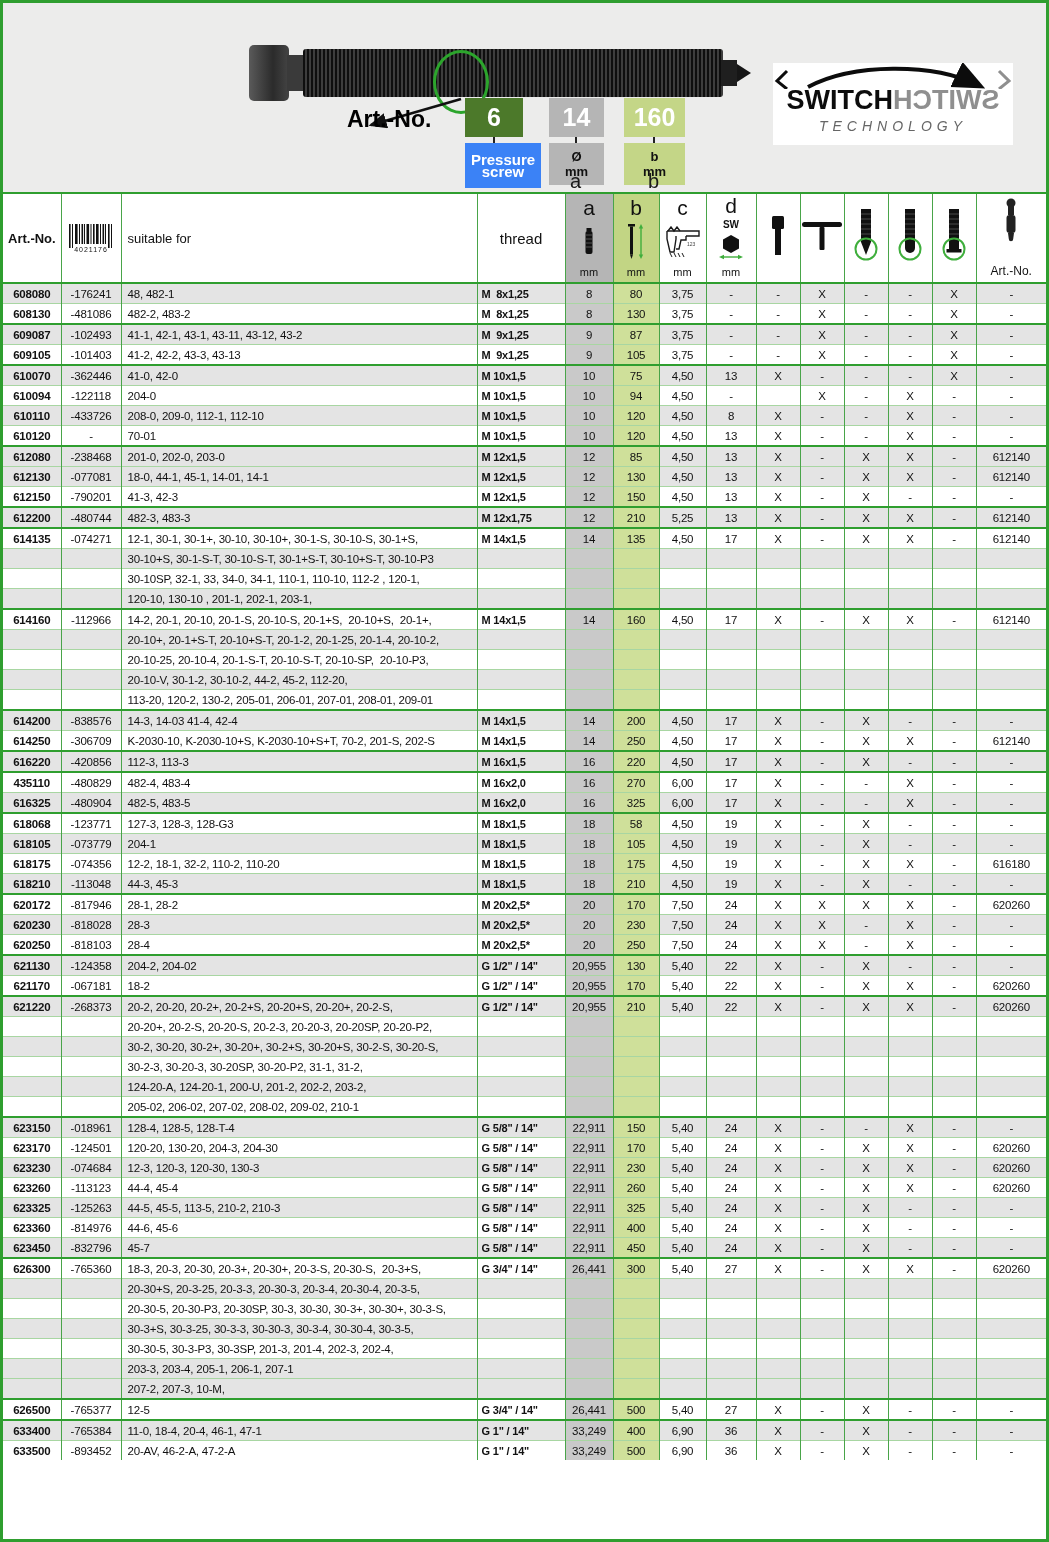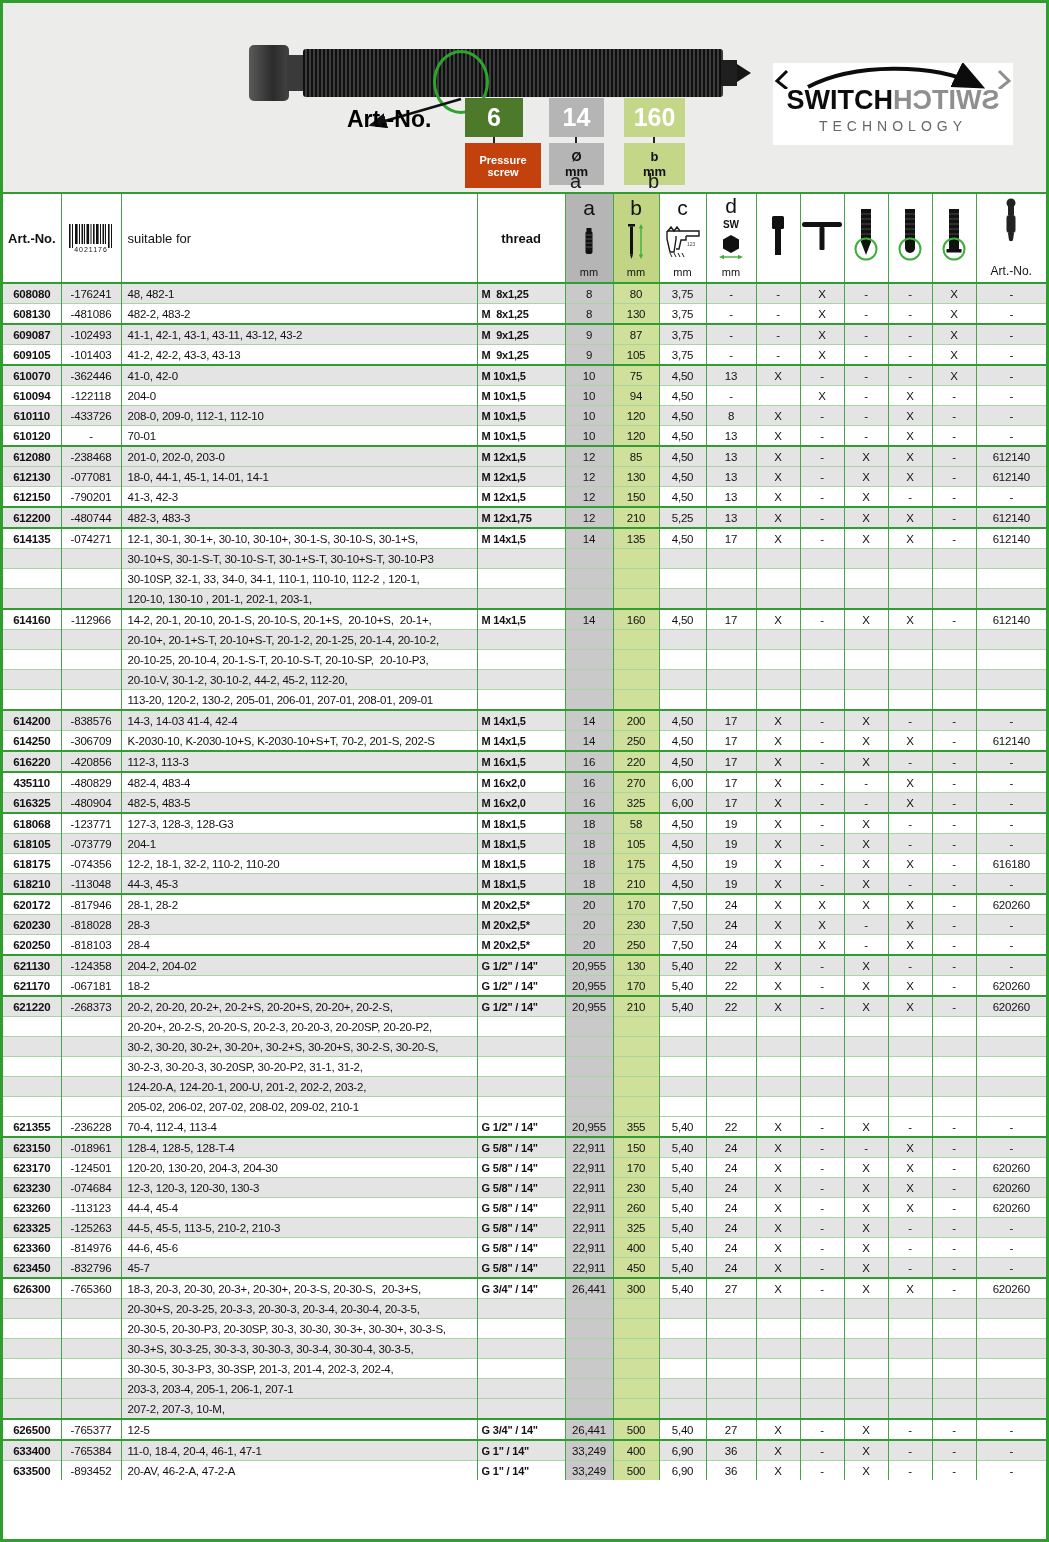--- a/index.html
+++ b/index.html
@@ -20,51 +20,51 @@
   .callout-arrow{position:absolute;left:340px;top:90px;}
   .artno-pointer{position:absolute;left:344px;top:103px;font-size:23px;font-weight:bold;color:#000;}
   .vbox{position:absolute;top:95px;height:39px;display:flex;align-items:center;justify-content:center;
         color:#fff;font-weight:bold;font-size:25px;}
   .box-6{left:462px;width:58px;background:#4c792a;}
   .box-14{left:546px;width:55px;background:#b5b5b5;}
   .box-160{left:621px;width:61px;background:#c4d687;}
   .conn{position:absolute;top:134px;width:2px;height:6px;background:#222;}
   .lbox{position:absolute;top:140px;display:flex;flex-direction:column;align-items:center;justify-content:center;
         font-weight:bold;text-align:center;}
-  .lbox-ps{left:462px;width:76px;height:45px;background:#c2410c;color:#fff;font-size:11px;line-height:12px;}
+  .lbox-ps{left:462px;width:76px;height:45px;background:#3b82f6;color:#fff;font-size:15px;line-height:12px;}
   .lbox-dia{left:546px;width:55px;height:42px;background:#b5b5b5;color:#111;font-size:13px;line-height:15px;}
   .lbox-b{left:621px;width:61px;height:42px;background:#c4d687;color:#111;font-size:13px;line-height:15px;}
   .ab-letter{position:absolute;top:167px;font-size:20px;color:#1a1a1a;}
   .ab-a{left:567px;} .ab-b{left:645px;}
   .logo{position:absolute;left:770px;top:60px;width:240px;height:82px;background:#fff;text-align:center;}
   .logo-row{margin-top:24px;line-height:26px;white-space:nowrap;}
   .logo-word{font-size:27px;font-weight:bold;color:#0c0c0c;letter-spacing:0px;}
   .logo-word-m{display:inline-block;transform:scaleX(-1);font-size:27px;font-weight:bold;color:#8f8f8f;}
-  .logo-sub{font-size:14px;color:#666;letter-spacing:5px;margin-top:1px;}
+  .logo-sub{font-size:14px;color:#666;letter-spacing:5px;margin-top:1px;font-style:italic;}
   .logo-arrows{position:absolute;left:0;top:0;}
   
   table{border-collapse:collapse;table-layout:fixed;width:1043px;border-top:2px solid #2f9e2f;}
   thead th{height:88px;background:#fff;border-left:1px solid #49a449;border-bottom:2px solid #2f9e2f;
            vertical-align:middle;padding:0;font-weight:normal;}
   thead th:first-child{border-left:none;}
   td{height:19px;padding:0 3px;font-size:11.5px;letter-spacing:-0.2px;white-space:pre;overflow:hidden;
      border-left:1px solid #49a449;border-top:1px solid #a8d6a2;background:#fff;}
   td:first-child{border-left:none;}
   tr.grp td{border-top:2px solid #2f9e2f;}
   tr.shade td{background:#e4e4e4;}
   td.c-art{font-weight:bold;text-align:center;}
   td.c-ean{text-align:center;}
   td.c-fit{text-align:left;padding-left:6px;}
   td.c-thread{font-weight:bold;padding-left:4px;font-size:11px;}
   td.c-c,td.c-d,td.c-m,td.c-acc{text-align:center;}
   td.c-a{background:#c9c9c9 !important;text-align:center;}
   td.c-b{background:#cfe09a !important;text-align:center;}
   th.h-art{font-weight:bold;text-align:left;padding-left:5px;font-size:13px;}
   th.h-fit{text-align:left;padding-left:6px;font-size:13px;}
-  th.h-thread{font-weight:bold;font-size:13px;text-align:center;}
+  th.h-thread{font-weight:normal;font-size:15px;text-align:center;}
   th.h-a{background:#b5b5b5;} th.h-b{background:#c2d584;}
   .dim-stack{display:flex;flex-direction:column;align-items:center;justify-content:space-between;height:80px;padding:3px 0;}
   .dim-letter{font-size:21px;line-height:20px;color:#111;}
   .dim-mm{font-size:11px;color:#111;}
   .sw-label{font-size:10px;font-weight:bold;line-height:9px;color:#111;}
   .bc-wrap{display:flex;flex-direction:column;align-items:center;}
   .bc-num{font-size:7px;letter-spacing:1px;color:#111;margin-top:-2px;}
   .acc-stack{display:flex;flex-direction:column;align-items:center;justify-content:space-between;height:80px;padding:4px 0;}
   .acc-label{font-size:12px;color:#111;}
 </style>
@@ -936,36 +936,20 @@
           <td class="c-b"></td>
           <td class="c-c"></td>
           <td class="c-d"></td>
           <td class="c-m"></td>
           <td class="c-m"></td>
           <td class="c-m"></td>
           <td class="c-m"></td>
           <td class="c-m"></td>
           <td class="c-acc"></td>
         </tr>
-        <tr class="">
-          <td class="c-art">621355</td>
-          <td class="c-ean">-236228</td>
-          <td class="c-fit">70-4, 112-4, 113-4</td>
-          <td class="c-thread">G 1/2" / 14"</td>
-          <td class="c-a">20,955</td>
-          <td class="c-b">355</td>
-          <td class="c-c">5,40</td>
-          <td class="c-d">22</td>
-          <td class="c-m">X</td>
-          <td class="c-m">-</td>
-          <td class="c-m">X</td>
-          <td class="c-m">-</td>
-          <td class="c-m">-</td>
-          <td class="c-acc">-</td>
-        </tr>
         <tr class="shade grp">
           <td class="c-art">623150</td>
           <td class="c-ean">-018961</td>
           <td class="c-fit">128-4, 128-5, 128-T-4</td>
           <td class="c-thread">G 5/8" / 14"</td>
           <td class="c-a">22,911</td>
           <td class="c-b">150</td>
           <td class="c-c">5,40</td>
           <td class="c-d">24</td>
           <td class="c-m">X</td>

